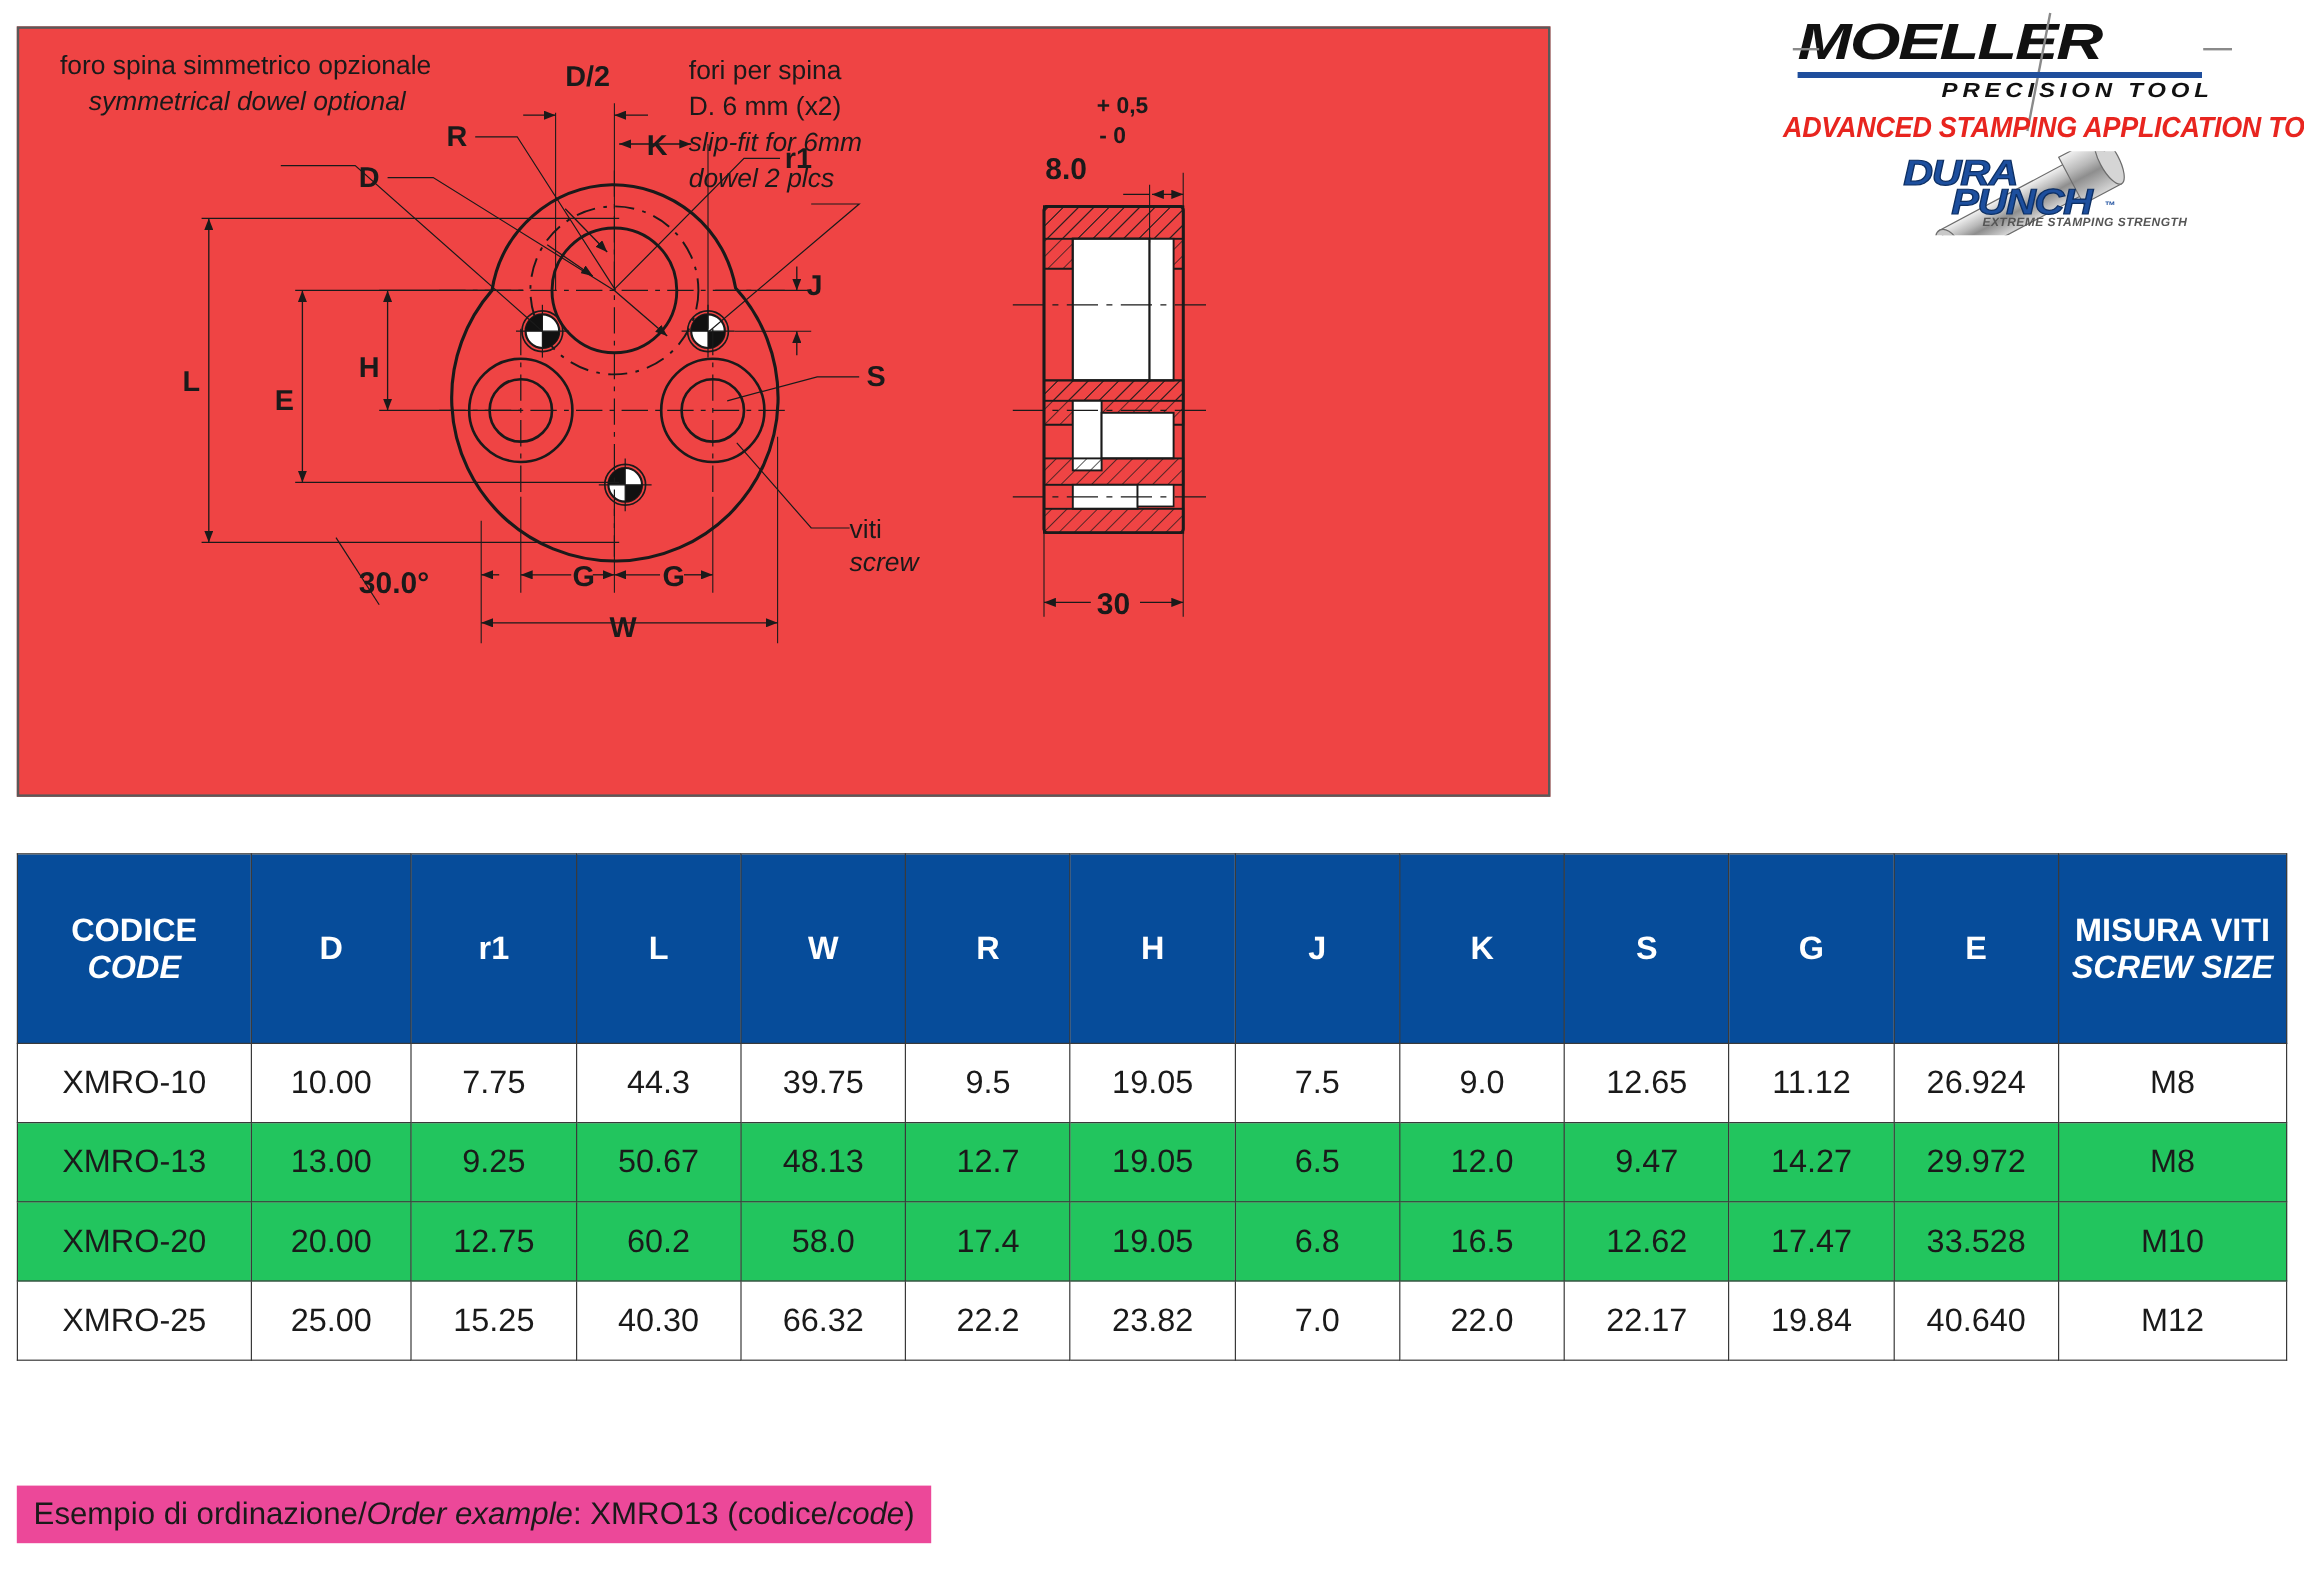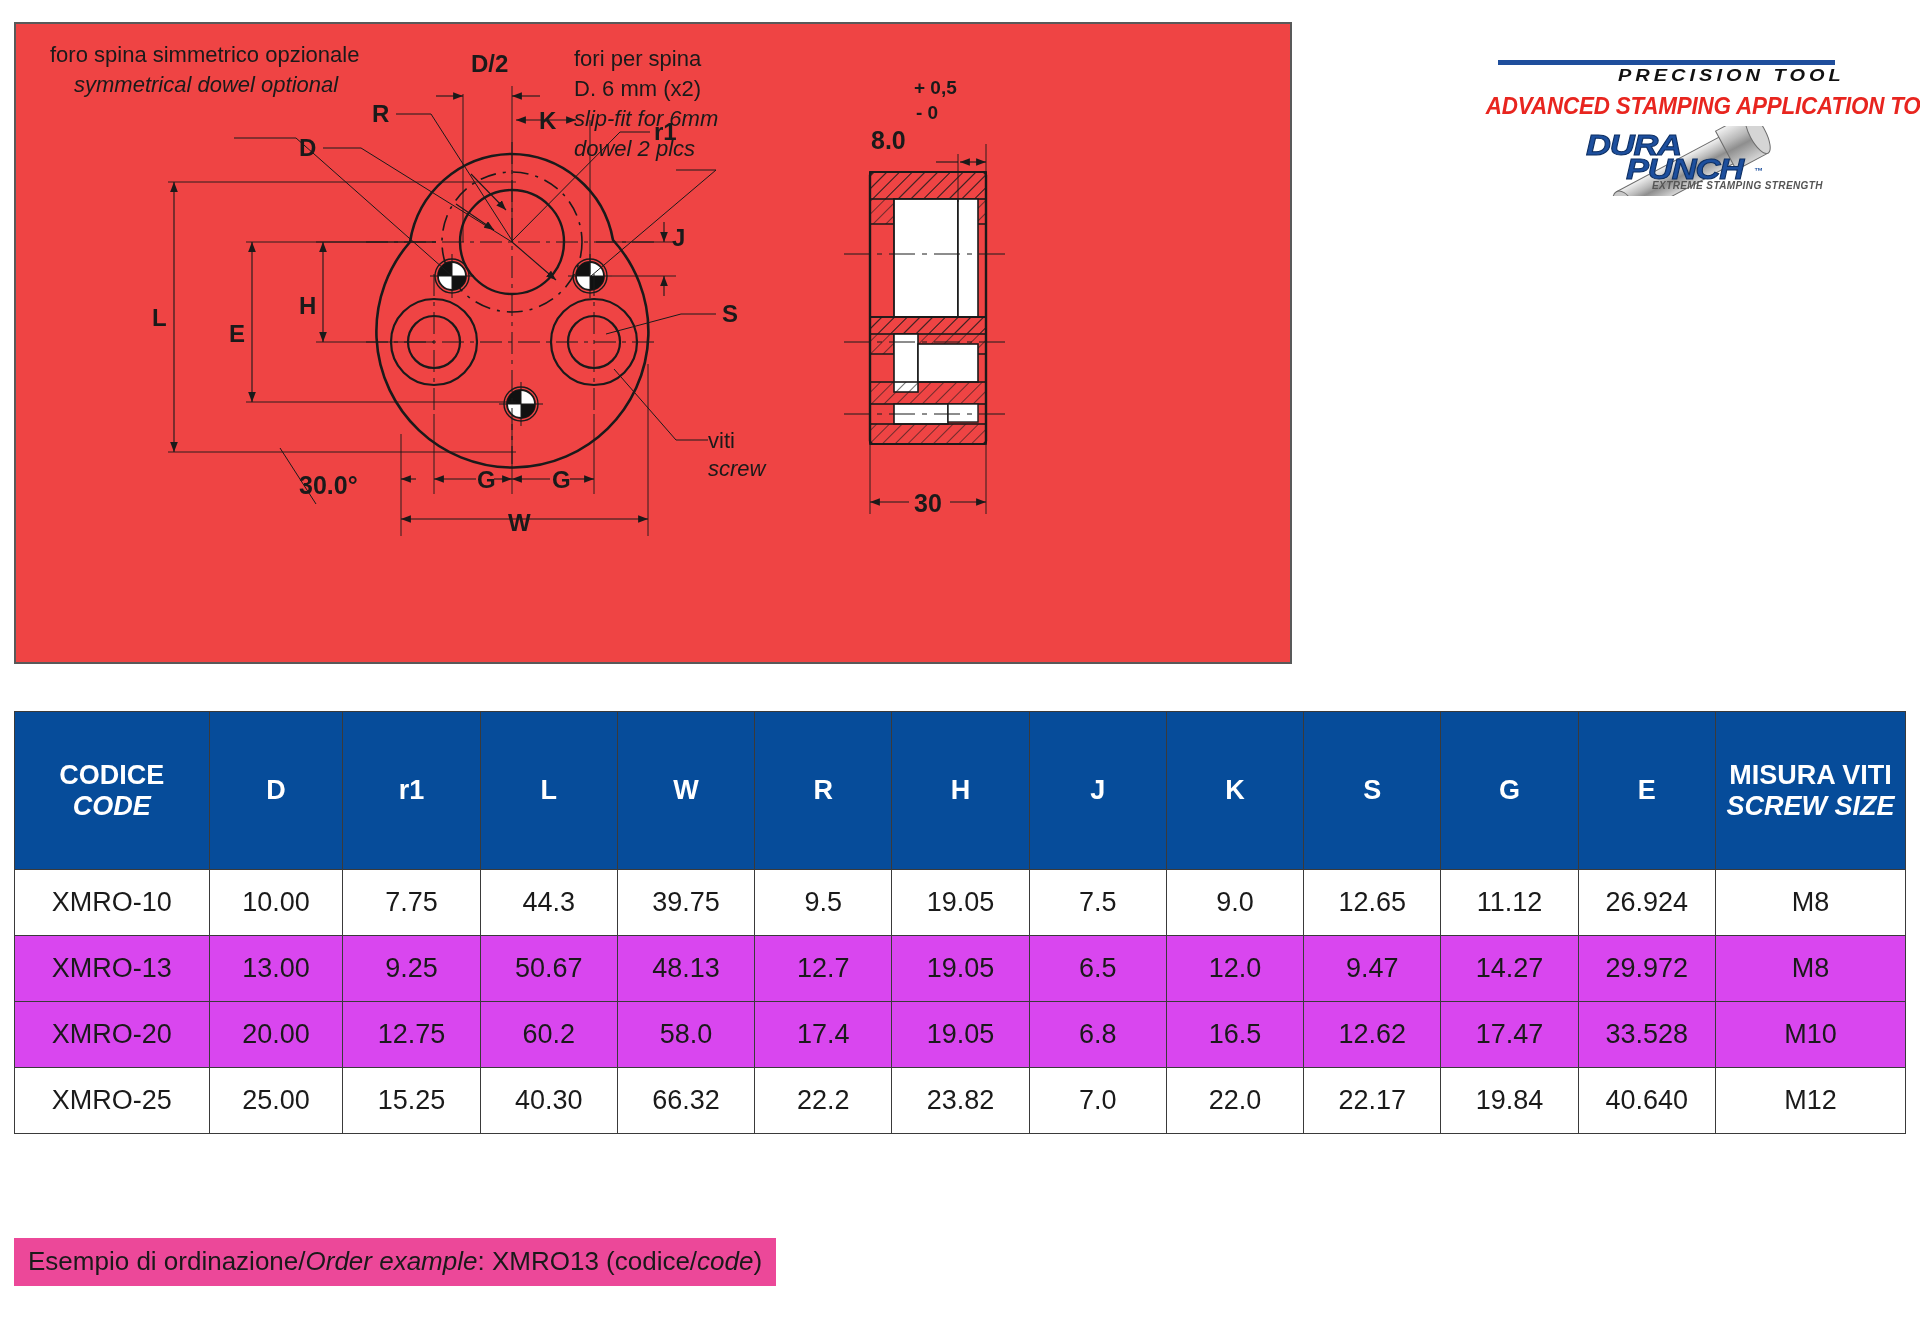--- a/index.html
+++ b/index.html
@@ -184,21 +184,21 @@
   #spec-table thead th .ro {
     display: block;
   }
   #spec-table tbody td {
     font-size: 27px;
     color: #1a1a1a;
     height: 63px;
     background: #ffffff;
   }
   #spec-table tbody tr.alt td {
-    background: #d946ef;
+    background: #22c55e;
   }
 
   
   #order-example {
     position: absolute;
     left: 14px;
     top: 1238px;
     background: #ec4899;
     padding: 8px 14px 9px 14px;
     font-family: "Liberation Sans", sans-serif;
@@ -437,20 +437,26 @@
         <text x="898" y="70" font-size="19">+ 0,5</text>
         <text x="900" y="95" font-size="19">- 0</text>
         <text x="855" y="125" font-size="25">8.0</text>
         <text x="898" y="488" font-size="25">30</text>
       </g>
     </g>
   </svg>
 </div>
 
 <div id="brand-block">
+  <div id="moeller-wordmark">
+    <div class="moeller-text">MOELLER</div>
+    <div id="moeller-tick-left"></div>
+    <div id="moeller-tick-right"></div>
+    <div id="moeller-crosshair"></div>
+  </div>
   <div id="moeller-underline"></div>
   <div id="precision-tool">PRECISION TOOL</div>
   <div id="tagline">ADVANCED STAMPING APPLICATION TOOLING</div>
 
   <div id="durapunch-logo">
     <svg width="240" height="70" viewBox="0 0 240 70">
       <defs>
         <linearGradient id="steel" x1="0" y1="0" x2="0" y2="1">
           <stop offset="0%" stop-color="#f2f2f2"></stop>
           <stop offset="35%" stop-color="#b9b9b9"></stop>

